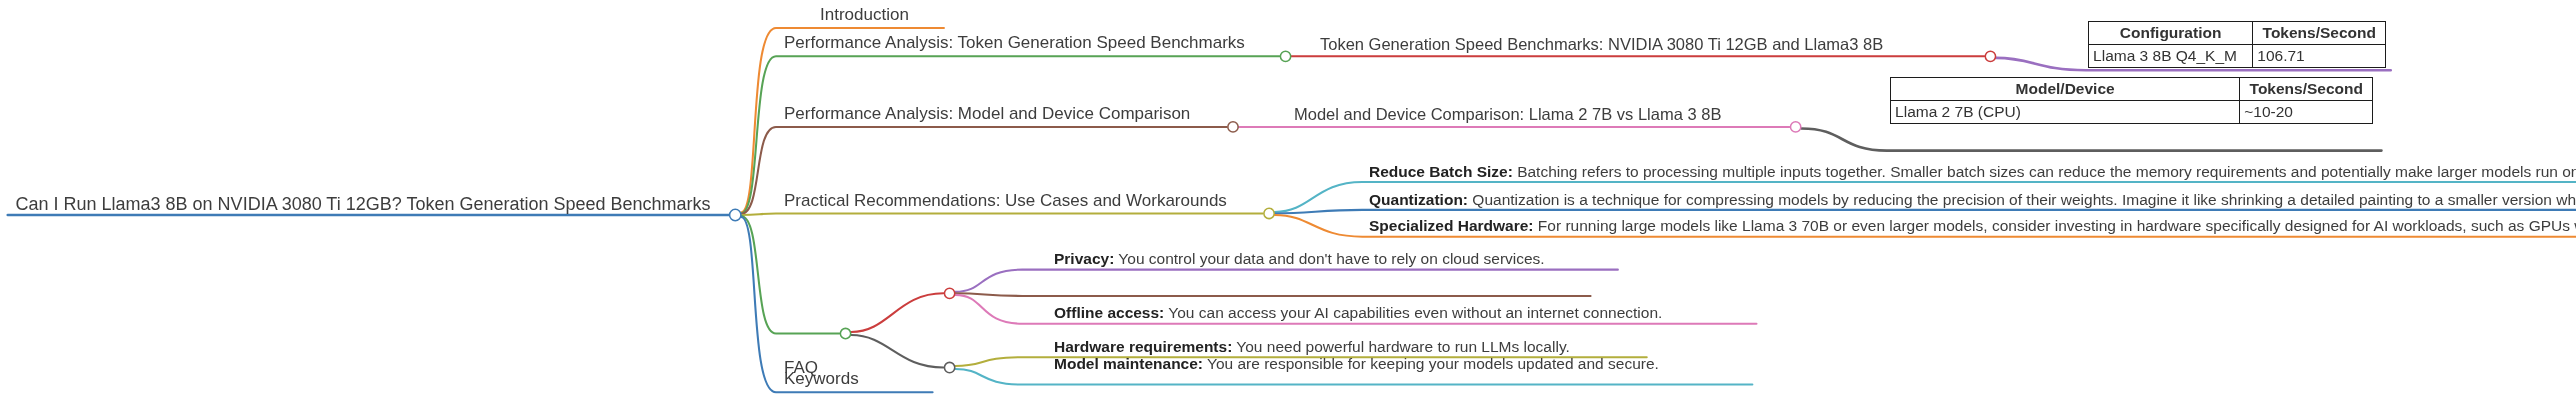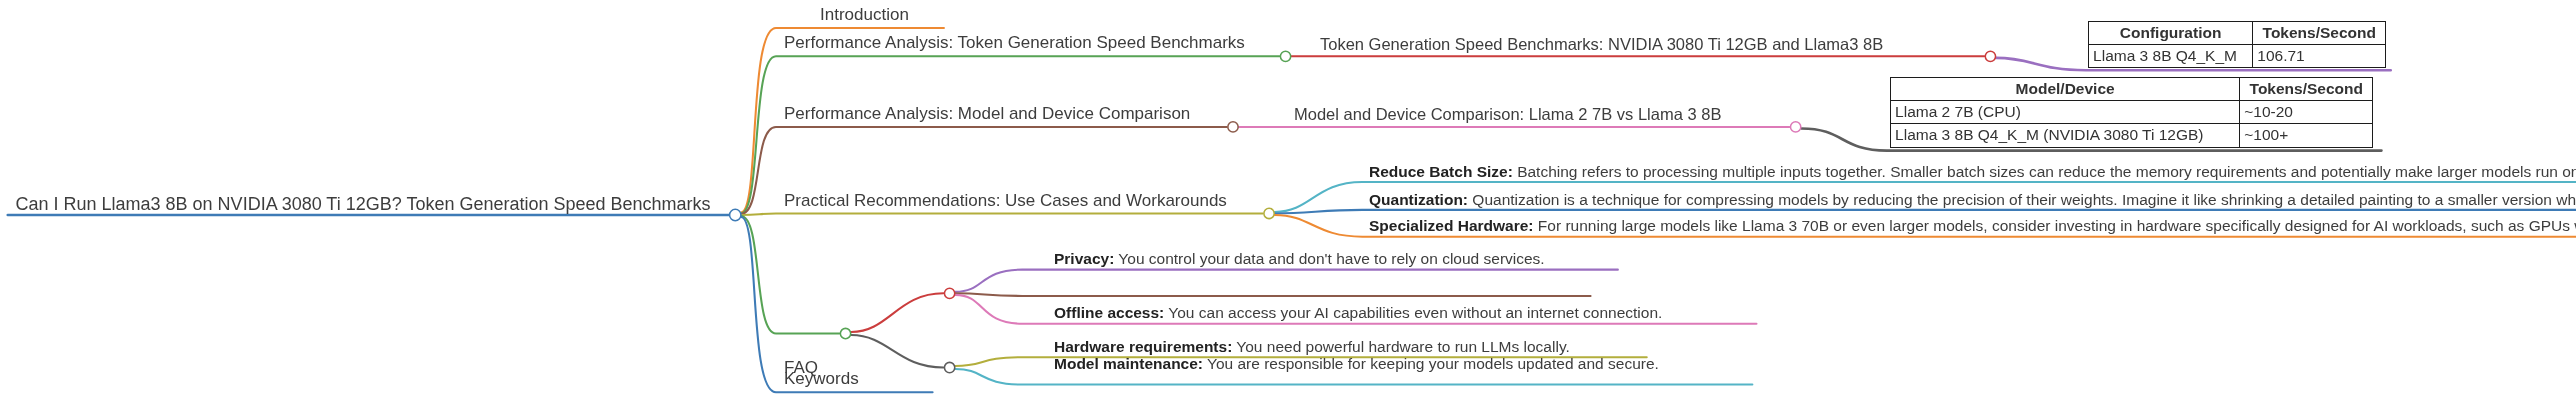--- a/index.html
+++ b/index.html
@@ -111,24 +111,20 @@
   <table class="mm" style="left:1890px;top:77px;">
     <tbody>
         <tr>
       <th style="width:340px;">Model/Device</th>
       <th style="width:124px;">Tokens/Second</th>
     </tr>
     <tr>
       <td>Llama 2 7B (CPU)</td>
       <td>~10-20</td>
     </tr>
-    <tr>
-      <td>Llama 3 8B Q4_K_M (NVIDIA 3080 Ti 12GB)</td>
-      <td>~100+</td>
-    </tr>
   </tbody>
     </table>
 
   <div class="node-text f-item" style="left:1369px;top:163px;"><b>Reduce Batch Size:</b><span> Batching refers to processing multiple inputs together. Smaller batch sizes can reduce the memory requirements and potentially make larger models run on your hardware.</span></div>
   <div class="node-text f-item" style="left:1369px;top:191px;"><b>Quantization:</b><span> Quantization is a technique for compressing models by reducing the precision of their weights. Imagine it like shrinking a detailed painting to a smaller version while still preserving the main features. This can lead to significant performance gains but might result in a slight decrease in accuracy.</span></div>
   <div class="node-text f-item" style="left:1369px;top:217px;"><b>Specialized Hardware:</b><span> For running large models like Llama 3 70B or even larger models, consider investing in hardware specifically designed for AI workloads, such as GPUs with more VRAM or specialized AI accelerators. This allows for faster training and inference times.</span></div>
 
   <div class="node-text f-item" style="left:1054px;top:250px;"><b>Privacy:</b><span> You control your data and don't have to rely on cloud services.</span></div>
   <div class="node-text f-item" style="left:1054px;top:304px;"><b>Offline access:</b><span> You can access your AI capabilities even without an internet connection.</span></div>
 

